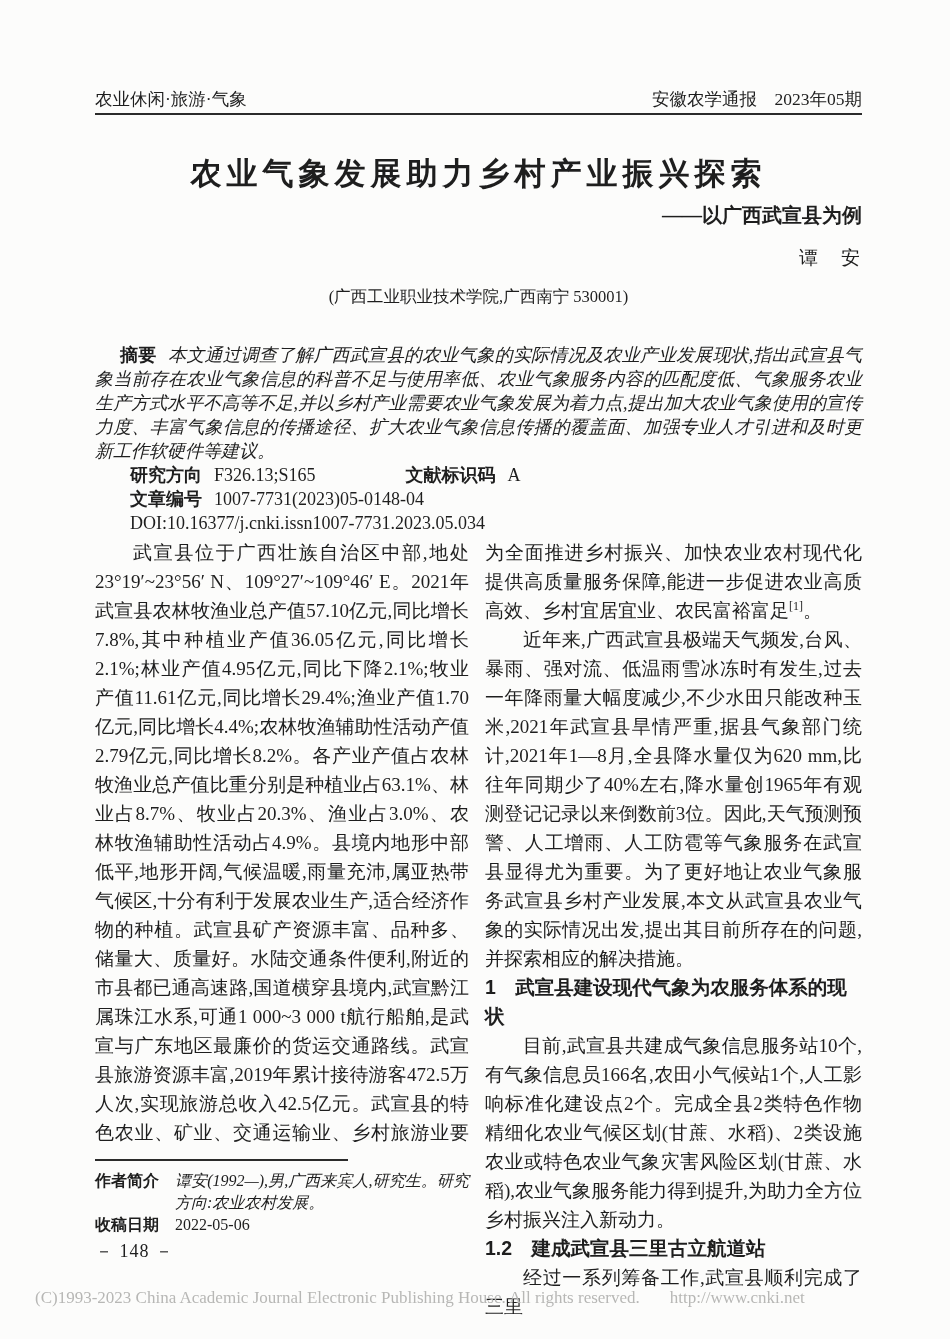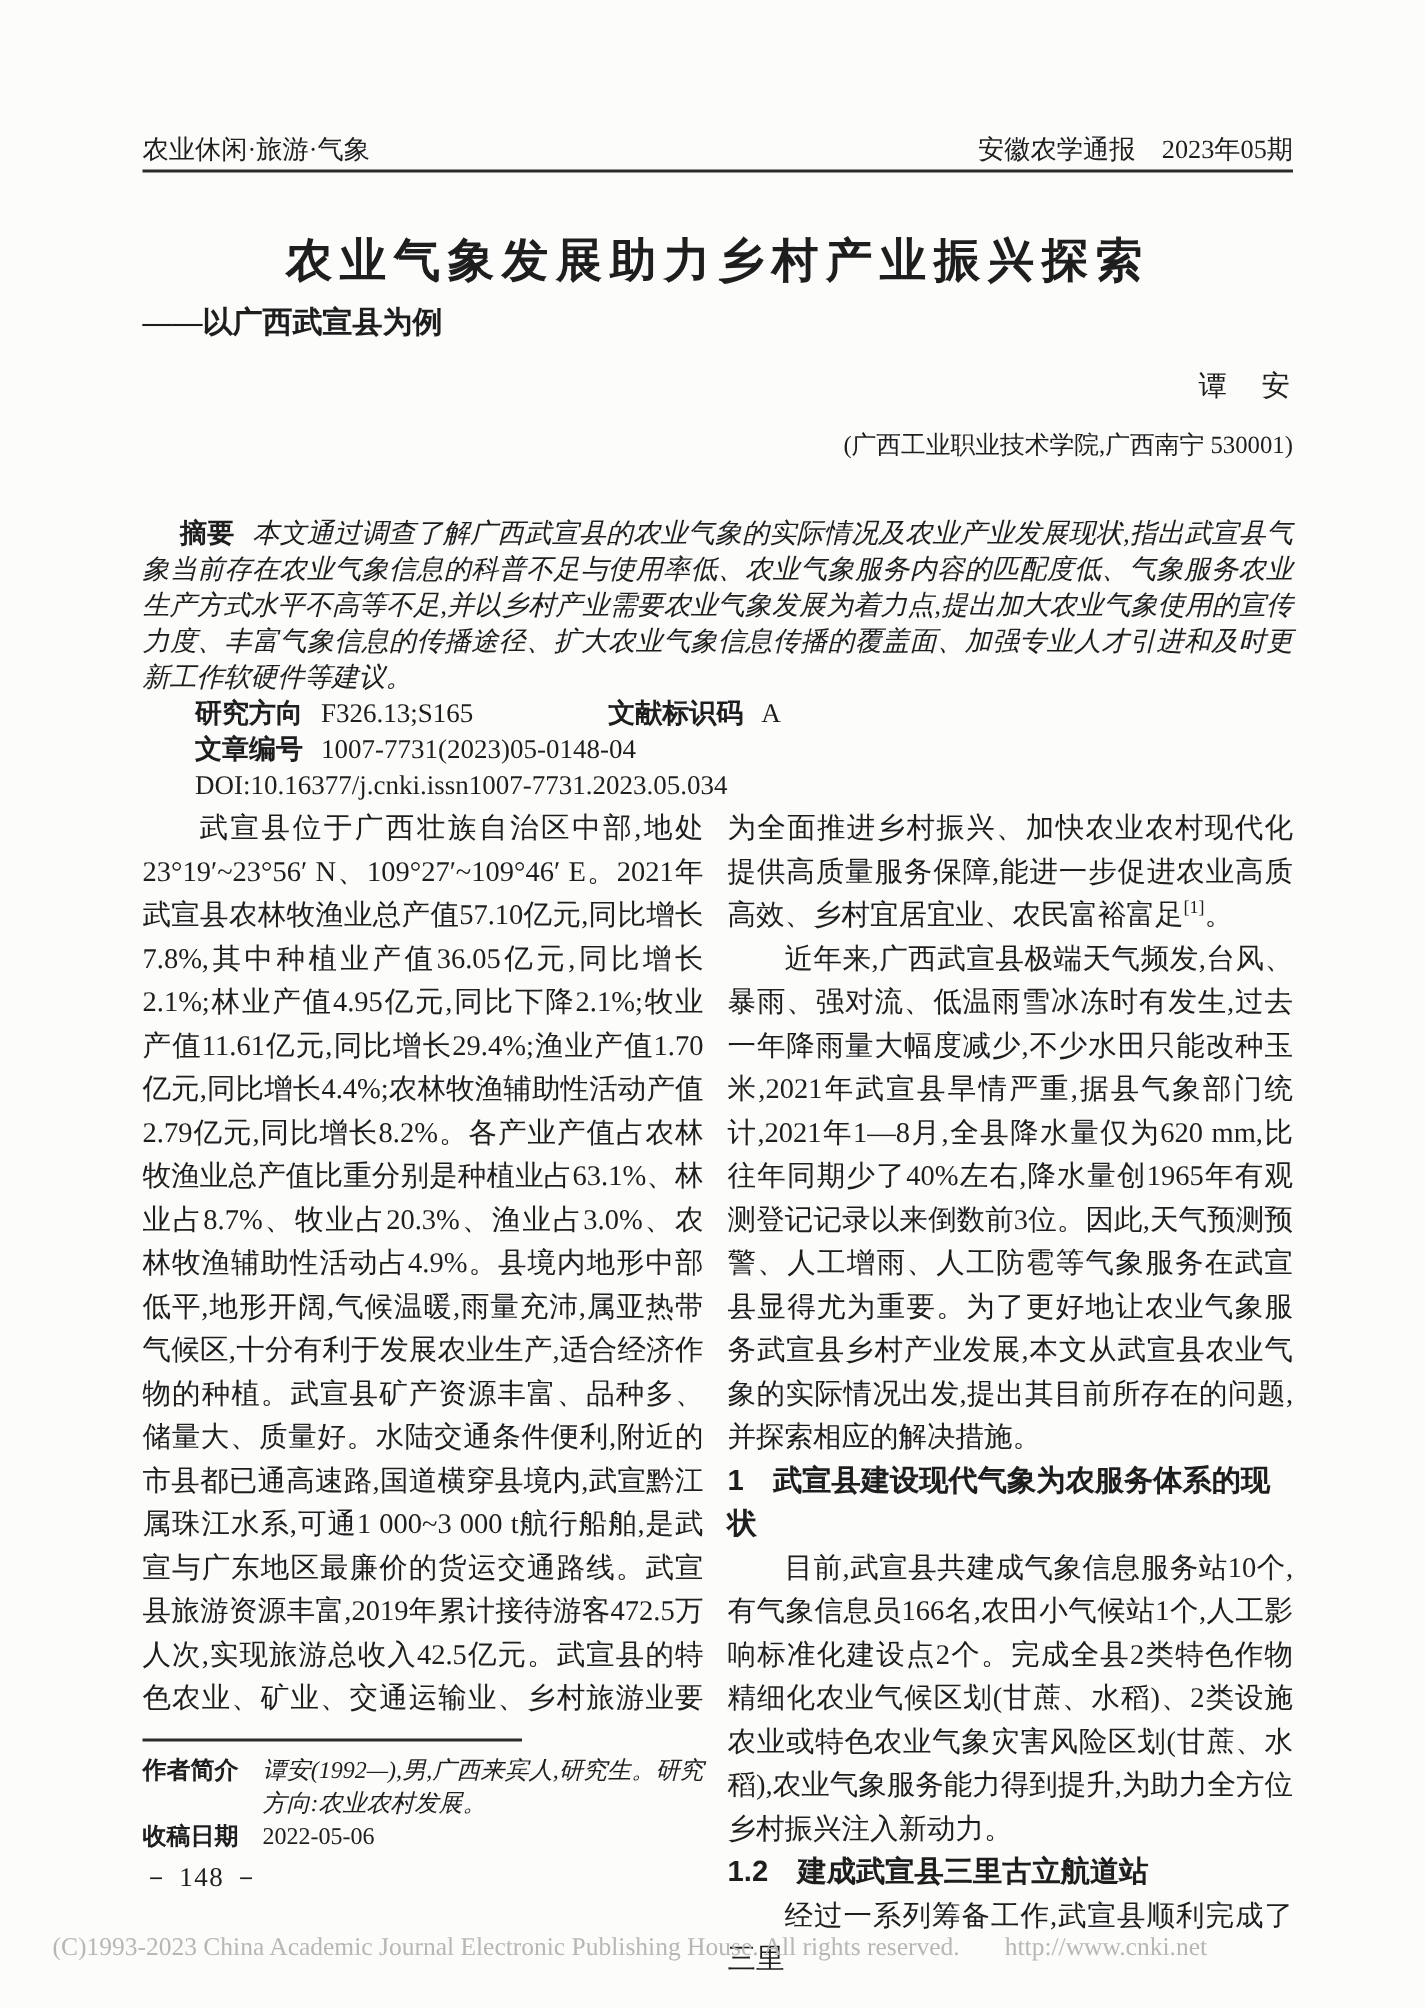--- a/index.html
+++ b/index.html
@@ -25,29 +25,29 @@
   }
 
   .title{
     position:absolute;left:95px;top:154px;width:767px;
     text-align:center;
     font-family:Liberation Sans, sans-serif;
     font-weight:bold;font-size:31px;letter-spacing:5px;line-height:40px;
   }
   .subtitle{
     position:absolute;left:95px;top:202px;width:767px;
-    text-align:left;font-weight:bold;font-size:20px;line-height:26px;
+    text-align:right;font-weight:bold;font-size:20px;line-height:26px;
   }
   .author{
     position:absolute;left:95px;top:246px;width:767px;
     text-align:right;font-size:19px;line-height:24px;letter-spacing:2px;
   }
   .affiliation{
     position:absolute;left:95px;top:286px;width:767px;
-    text-align:right;font-size:16.5px;line-height:22px;
+    text-align:center;font-size:16.5px;line-height:22px;
   }
 
   .meta{
     position:absolute;left:95px;top:343px;width:767px;
     font-size:18px;line-height:24px;text-align:justify;
   }
   .meta p{margin:0;}
   .meta .abstract{text-indent:25px;}
   .meta .m-line{text-indent:35px;}
   .meta .label{font-family:"Liberation Sans","DejaVu Sans",sans-serif;font-weight:bold;font-style:normal;}

